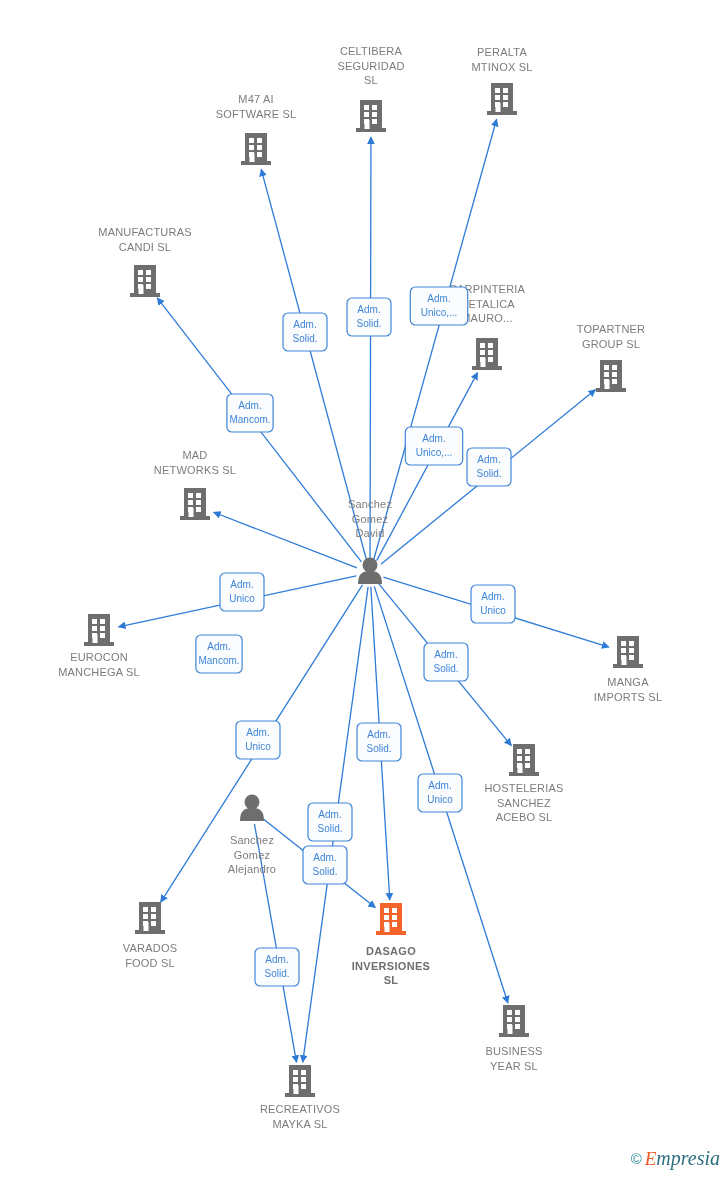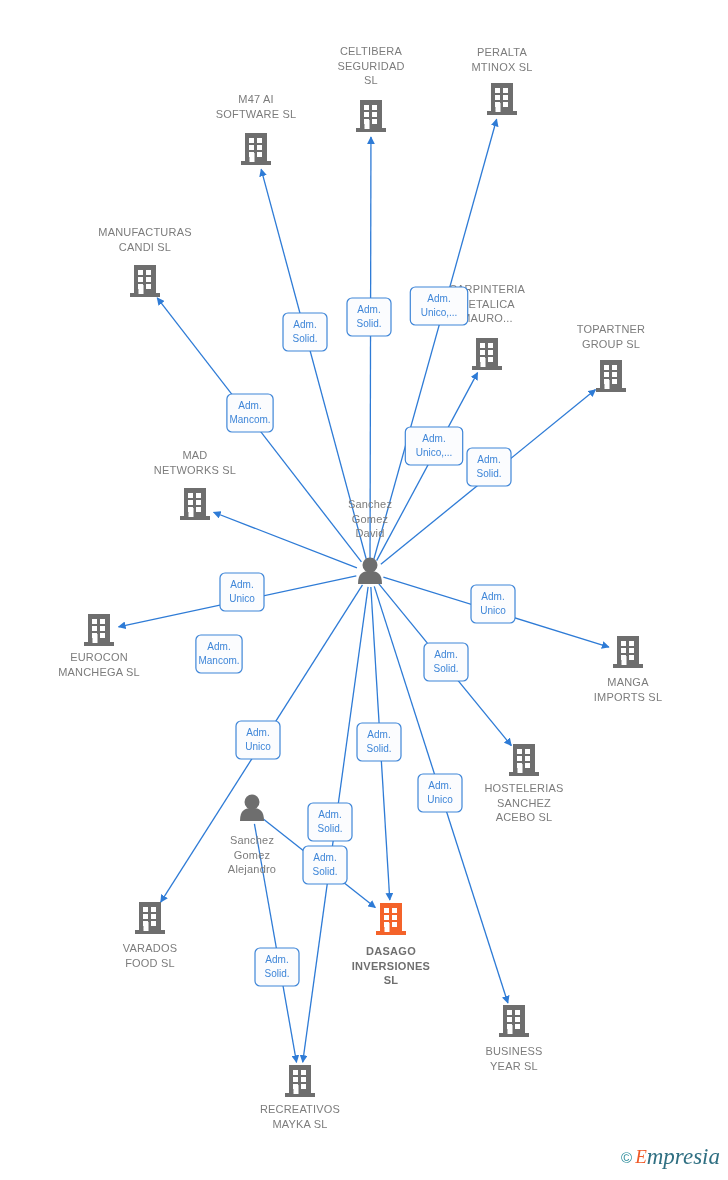--- a/index.html
+++ b/index.html
@@ -54,21 +54,21 @@
     position:absolute;
     right:8px;
     bottom:10px;
     display:flex;
     align-items:center;
     gap:3px;
     font-size:17px;
   }
   .wm-c{ color:#2f8f9d; font-size:15px; }
   .wm-e{ color:#f05a28; font-style:italic; font-family:"Liberation Serif","DejaVu Serif",serif; font-size:19px; }
-  .wm-rest{ color:#2f6f82; font-style:italic; font-family:"Liberation Serif","DejaVu Serif",serif; font-size:23px; margin-left:-3px;}
+  .wm-rest{ color:#2f6f82; font-style:italic; font-family:"Liberation Serif","DejaVu Serif",serif; font-size:20px; margin-left:-3px;}
 </style>
 </head>
 <body>
 
 <div id="canvas">
   <svg id="graph" viewBox="0 0 728 1180">
     <defs>
       <marker id="arrow" viewBox="0 0 10 10" refX="9" refY="5" markerWidth="6" markerHeight="6" orient="auto-start-reverse">
         <path d="M 0 0 L 10 5 L 0 10 z" fill="#2E7BD6"></path>
       </marker>

